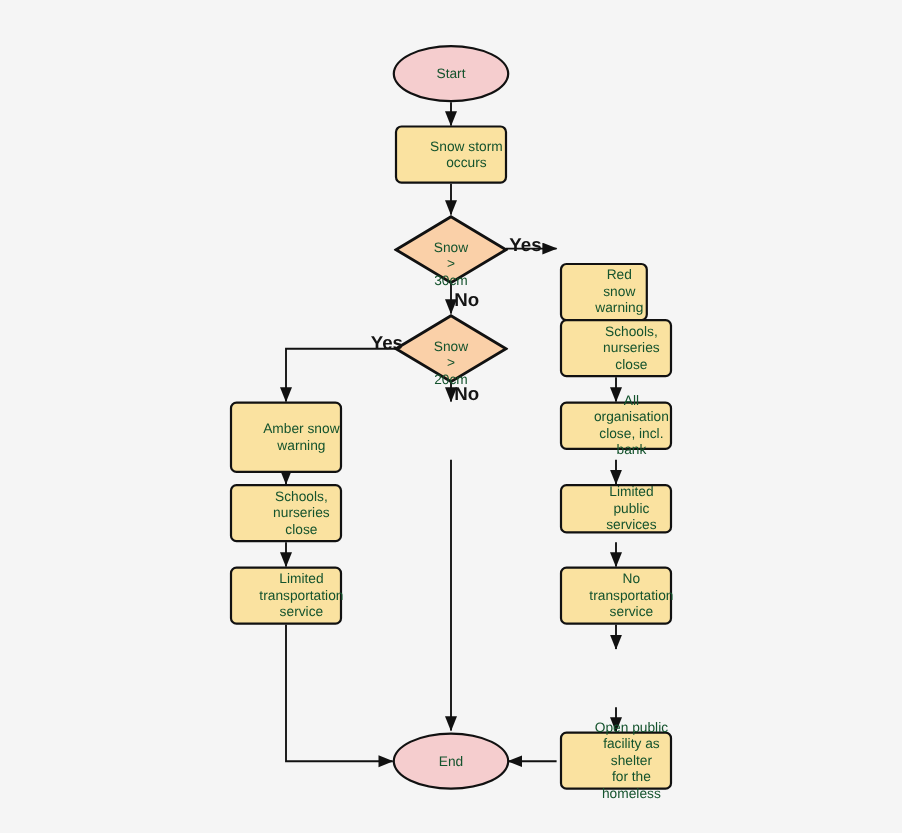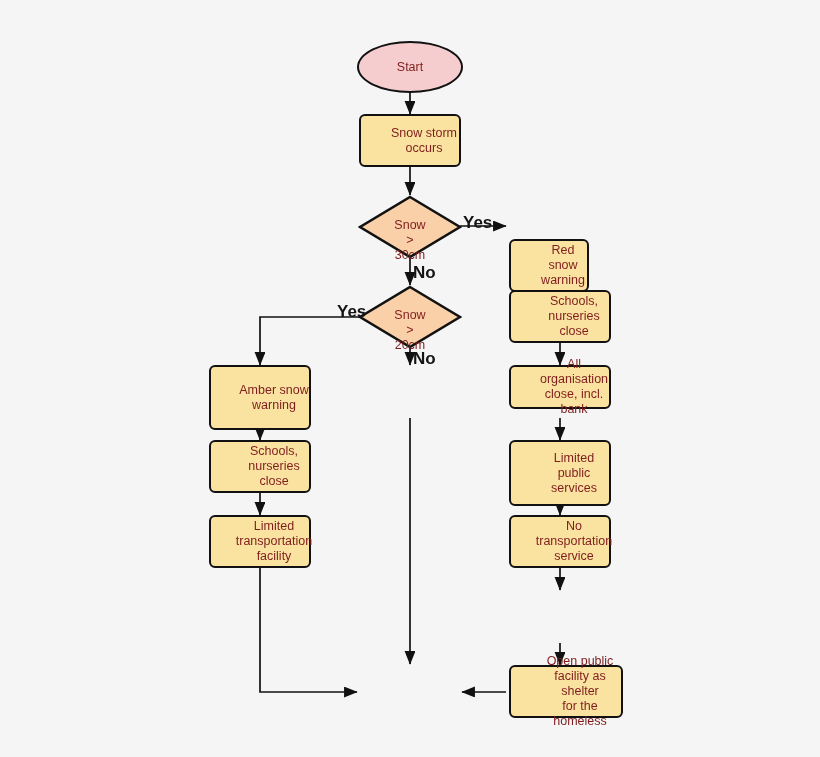--- a/index.html
+++ b/index.html
@@ -25,21 +25,21 @@
     width: 820px;
     height: 757px;
   }
   .node {
     position: absolute;
     box-sizing: border-box;
     display: flex;
     align-items: center;
     justify-content: center;
     text-align: center;
-    color: #7f1d1d;
+    color: #14532d;
     font-size: 12.5px;
     line-height: 15px;
     white-space: pre-line;
     z-index: 3;
   }
   .node.rect {
     background: #fae2a0;
     border: 2px solid #111111;
     border-radius: 6px;
     padding-left: 28px;
@@ -157,49 +157,52 @@
   <div class="node rect" style="left:509px; top:290px; width:102px; height:53px;">
     <span>Schools,
 nurseries close</span>
   </div>
 
   <div class="node rect" style="left:509px; top:365px; width:102px; height:44px;">
     <span>All organisation
 close, incl. bank</span>
   </div>
 
-  <div class="node rect" style="left:509px; top:440px; width:102px; height:66px;">
+  <div class="node rect" style="left:509px; top:440px; width:102px; height:45px;">
     <span>Limited public
 services</span>
   </div>
 
   <div class="node rect" style="left:509px; top:515px; width:102px; height:53px;">
     <span>No
 transportation
 service</span>
   </div>
 
 
-  <div class="node rect" style="left:509px; top:665px; width:114px; height:53px;">
+  <div class="node rect" style="left:509px; top:665px; width:102px; height:53px;">
     <span>Open public
 facility as shelter
 for the homeless</span>
   </div>
 
   <div class="node rect" style="left:209px; top:365px; width:102px; height:65px;">
     <span>Amber snow
 warning</span>
   </div>
 
   <div class="node rect" style="left:209px; top:440px; width:102px; height:53px;">
     <span>Schools,
 nurseries close</span>
   </div>
 
   <div class="node rect" style="left:209px; top:515px; width:102px; height:53px;">
     <span>Limited
 transportation
-facility</span>
-  </div>
-
-
+service</span>
+  </div>
+
+
+  <div class="node terminator" style="left:357px; top:666px; width:106px; height:52px;">
+    <span>End</span>
+  </div>
 
 </div>
 
 </body></html>

